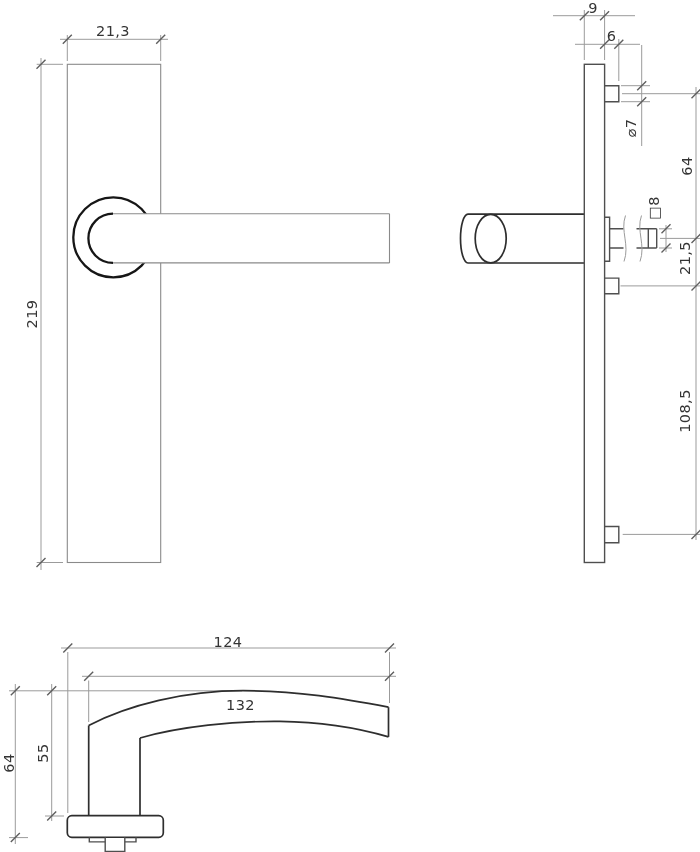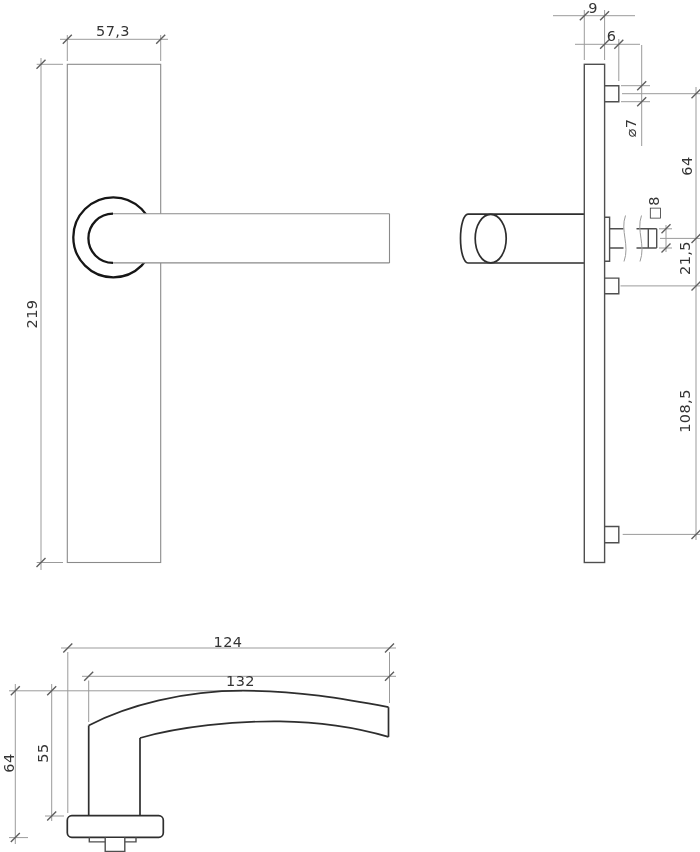--- a/index.html
+++ b/index.html
@@ -87,29 +87,29 @@
       <rect x="105.2" y="838" width="19.6" height="13.2" fill="#ffffff" stroke="none"></rect>
       <path d="M105.2,837.3V851.5H124.8V837.3" class="mid"></path>
 
       <path d="M88.7,725.5V815.7 M140,738V815.7" class="dark"></path>
       <path d="M88.7,725.5C128,705 185,690.7 243,690.7C297,690.7 343,698.5 388.5,707.2" class="dark"></path>
       <path d="M140,738C180,726.5 235,720.9 280,721.4C325,721.9 358,728 388.5,736.9" class="dark"></path>
       <path d="M388.5,707.2V736.9" class="dark"></path>
     </g>
   </svg>
 
-  <span class="dim-label" style="left:113px;top:30.5px">57,3</span>
+  <span class="dim-label" style="left:113px;top:30.5px">21,3</span>
   <span class="dim-label v" style="left:31.5px;top:313.5px">219</span>
 
   <span class="dim-label" style="left:593px;top:7.5px">9</span>
   <span class="dim-label" style="left:611.5px;top:36px">6</span>
   <span class="dim-label v" style="left:630.5px;top:127.5px">⌀7</span>
   <span class="dim-label v" style="left:687px;top:166px">64</span>
   <span class="dim-label v" style="left:654px;top:207.5px">□8</span>
   <span class="dim-label v" style="left:684.5px;top:258px">21,5</span>
   <span class="dim-label v" style="left:684.5px;top:410.5px">108,5</span>
 
   <span class="dim-label" style="left:228px;top:642px">124</span>
-  <span class="dim-label" style="left:240.5px;top:681px">132</span>
+  <span class="dim-label" style="left:240.5px;top:705px">132</span>
   <span class="dim-label v" style="left:9px;top:762.5px">64</span>
   <span class="dim-label v" style="left:43px;top:753px">55</span>
 
 </div>
 
 </body></html>

